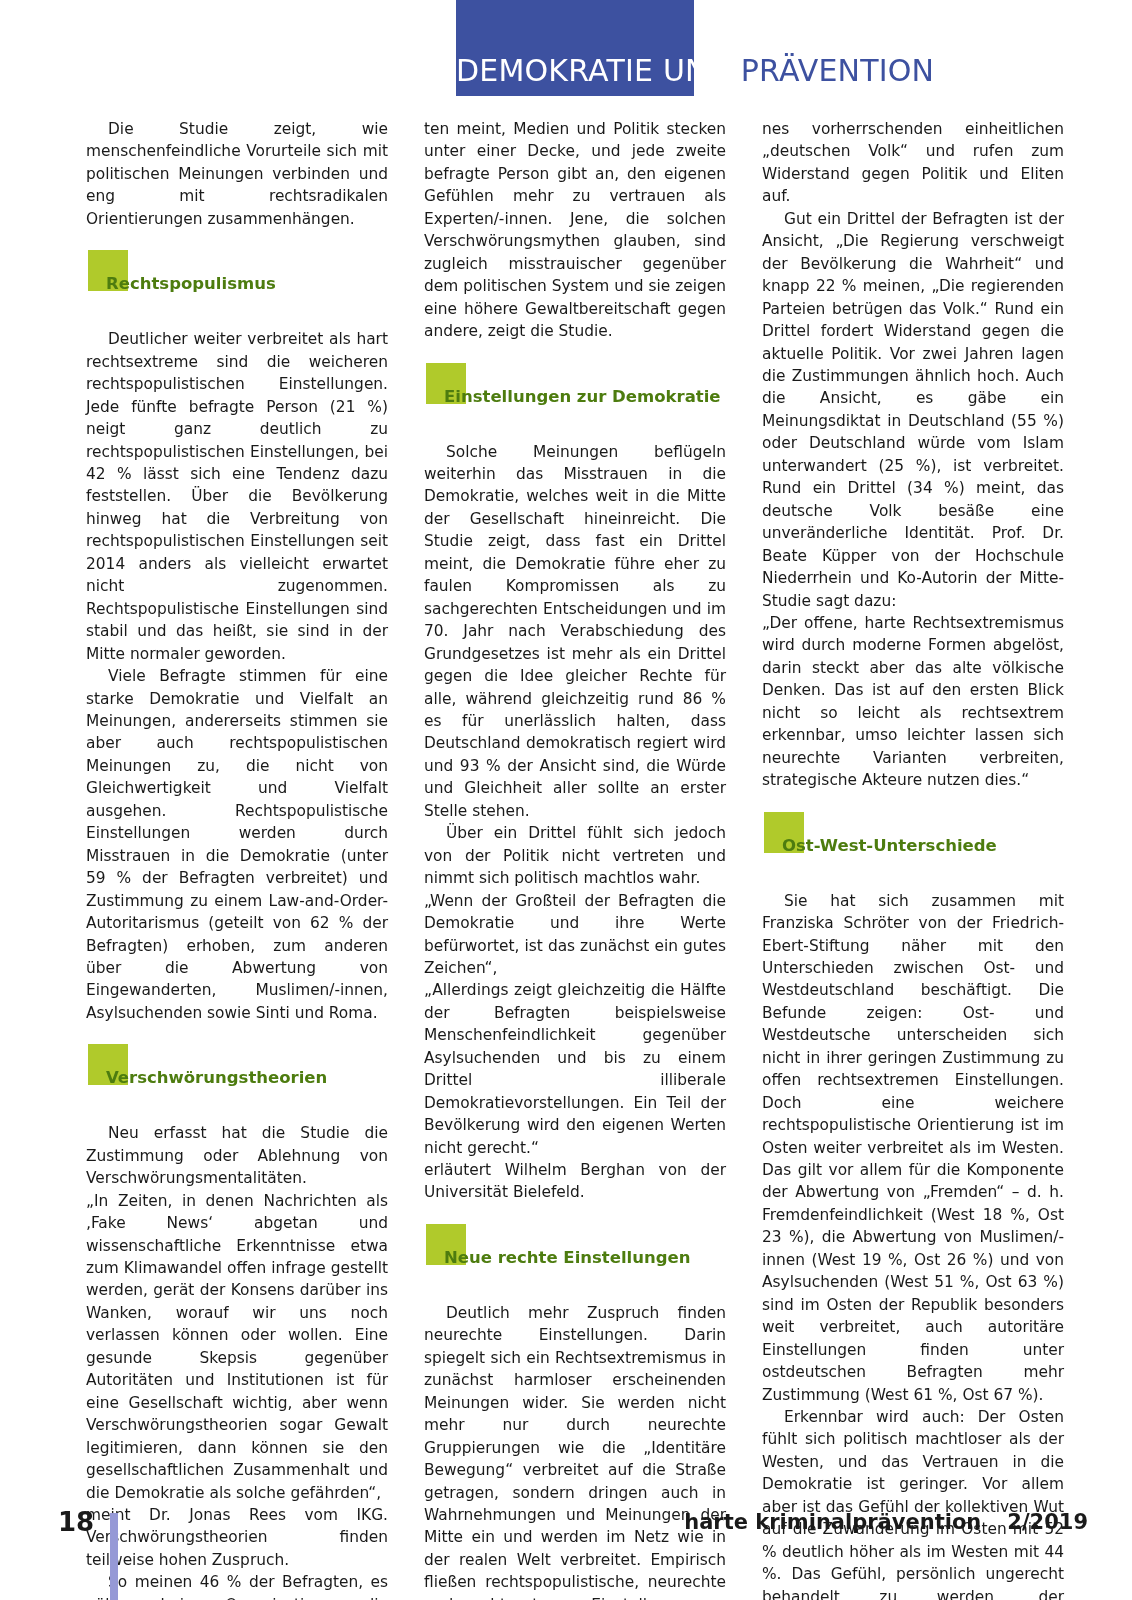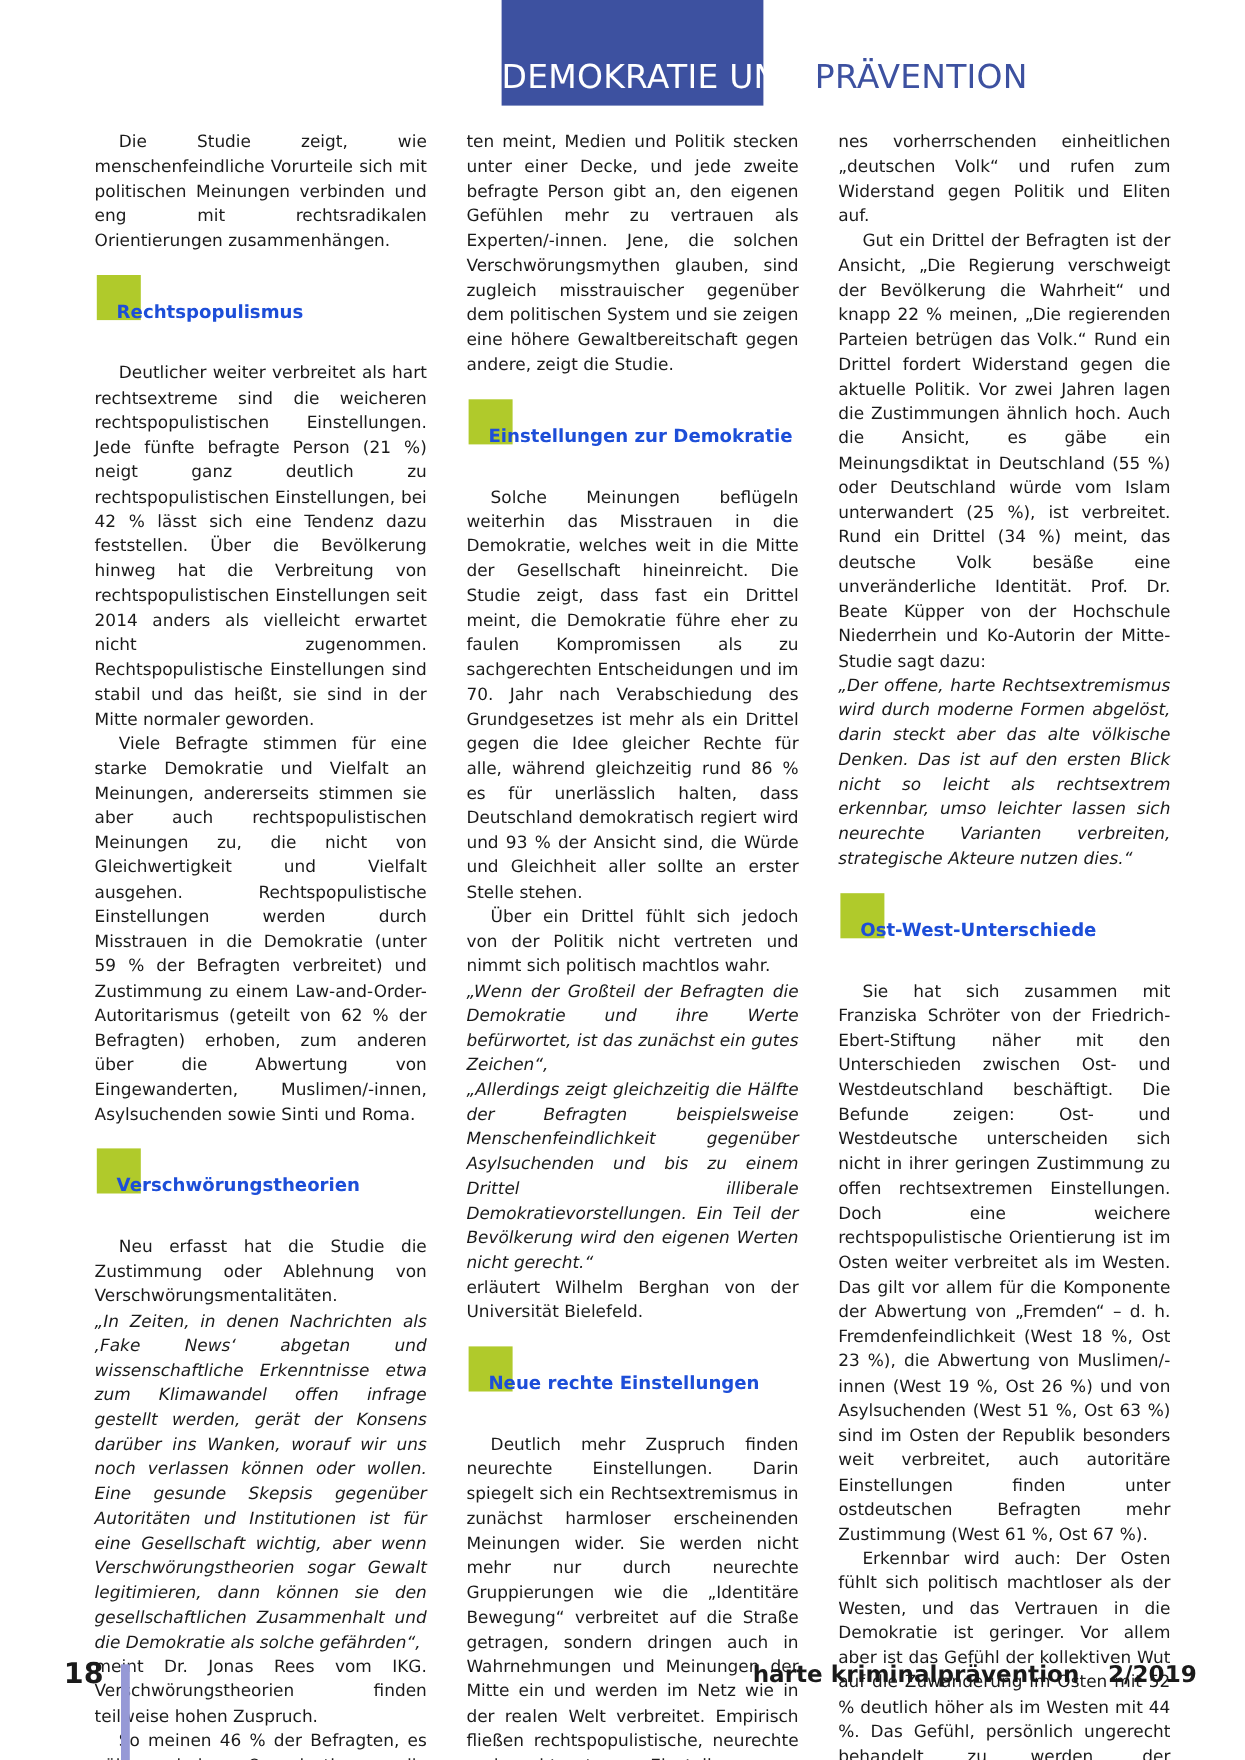--- a/index.html
+++ b/index.html
@@ -64,21 +64,21 @@
     margin: 0;
     font-size: 15.4px;
     line-height: 22.45px;
     text-align: justify;
     text-justify: inter-word;
     hyphens: none;
     word-spacing: 0;
     color: #1a1a1a;
   }
   p.body.indent { text-indent: 22px; }
-  p.body.ital { font-style: italic; }
+  p.body.ital { }
 
   
   .section-heading {
     position: relative;
     margin: 20px 0 16px 0;
     height: 62px;
   }
   .section-heading .marker {
     position: absolute;
     left: 2px;
@@ -88,21 +88,21 @@
     background: #b0ca2b;
   }
   .section-heading .htext {
     position: absolute;
     left: 20px;
     top: 25px;
     font-family: "DejaVu Sans", sans-serif;
     font-weight: bold;
     font-size: 16.5px;
     line-height: 18px;
-    color: #1d4ed8;
+    color: #4d7c0f;
     white-space: nowrap;
   }
 
   
   .page-footer {
     position: absolute;
     left: 0;
     top: 1495px;
     width: 1132px;
     height: 105px;

